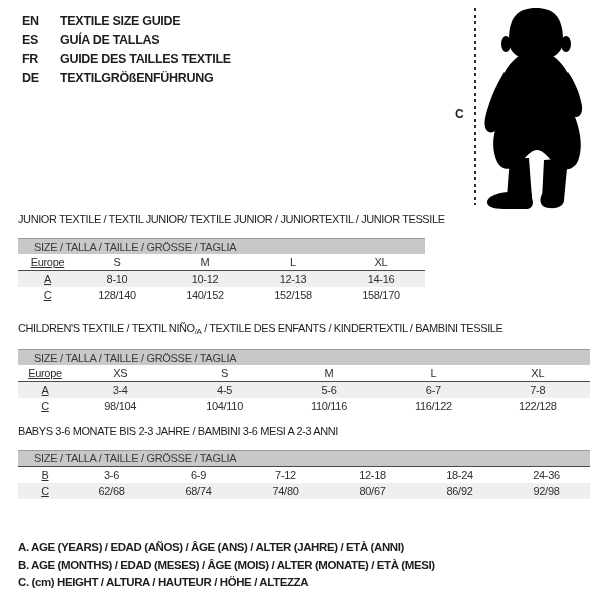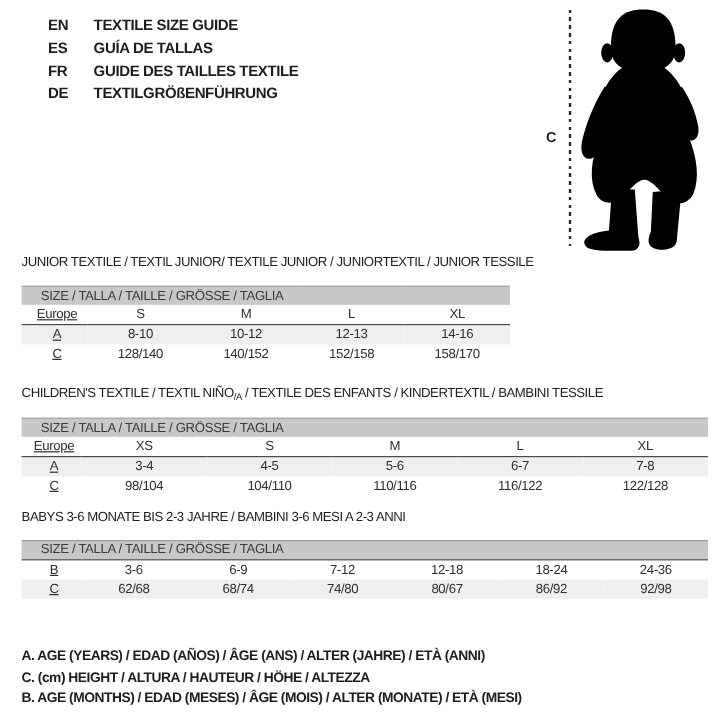--- a/index.html
+++ b/index.html
@@ -11,21 +11,21 @@
   html,body{margin:0;padding:0;}
   body{
     width:600px;height:600px;background:#ffffff;position:relative;overflow:hidden;
     font-family:"Liberation Sans", sans-serif;color:var(--ink);
     letter-spacing:-0.3px;
   }
 
   
   .lang-block{position:absolute;left:22px;top:11px;}
   .lang-row{display:flex;height:19px;align-items:center;font-weight:bold;font-size:12.5px;}
-  .lang-code{width:38px;flex:0 0 38px;margin-left:18px;}
+  .lang-code{width:38px;flex:0 0 38px;}
 
   
   .measure-line{
     position:absolute;left:474px;top:8px;width:2px;height:197px;
     background:repeating-linear-gradient(to bottom,#2b2b2b 0 3px,transparent 3px 6.5px);
   }
   .measure-label{position:absolute;left:455px;top:107px;font-weight:bold;font-size:12px;}
   .baby-svg{position:absolute;left:478px;top:2px;width:116px;height:208px;}
   .baby-svg path,.baby-svg ellipse{fill:#000;}
 
@@ -209,15 +209,15 @@
       <td>80/67</td>
       <td>86/92</td>
       <td>92/98</td>
     </tr>
   </tbody>
     </table>
 </div>
 
 <div class="legend">
   <div>A. AGE (YEARS) / EDAD (AÑOS) / ÂGE (ANS) / ALTER (JAHRE) / ETÀ (ANNI)</div>
+  <div>B. AGE (MONTHS) / EDAD (MESES) / ÂGE (MOIS) / ALTER (MONATE) / ETÀ (MESI)</div>
   <div>C. (cm) HEIGHT / ALTURA / HAUTEUR / HÖHE / ALTEZZA</div>
-  <div>B. AGE (MONTHS) / EDAD (MESES) / ÂGE (MOIS) / ALTER (MONATE) / ETÀ (MESI)</div>
 </div>
 
 </body></html>

